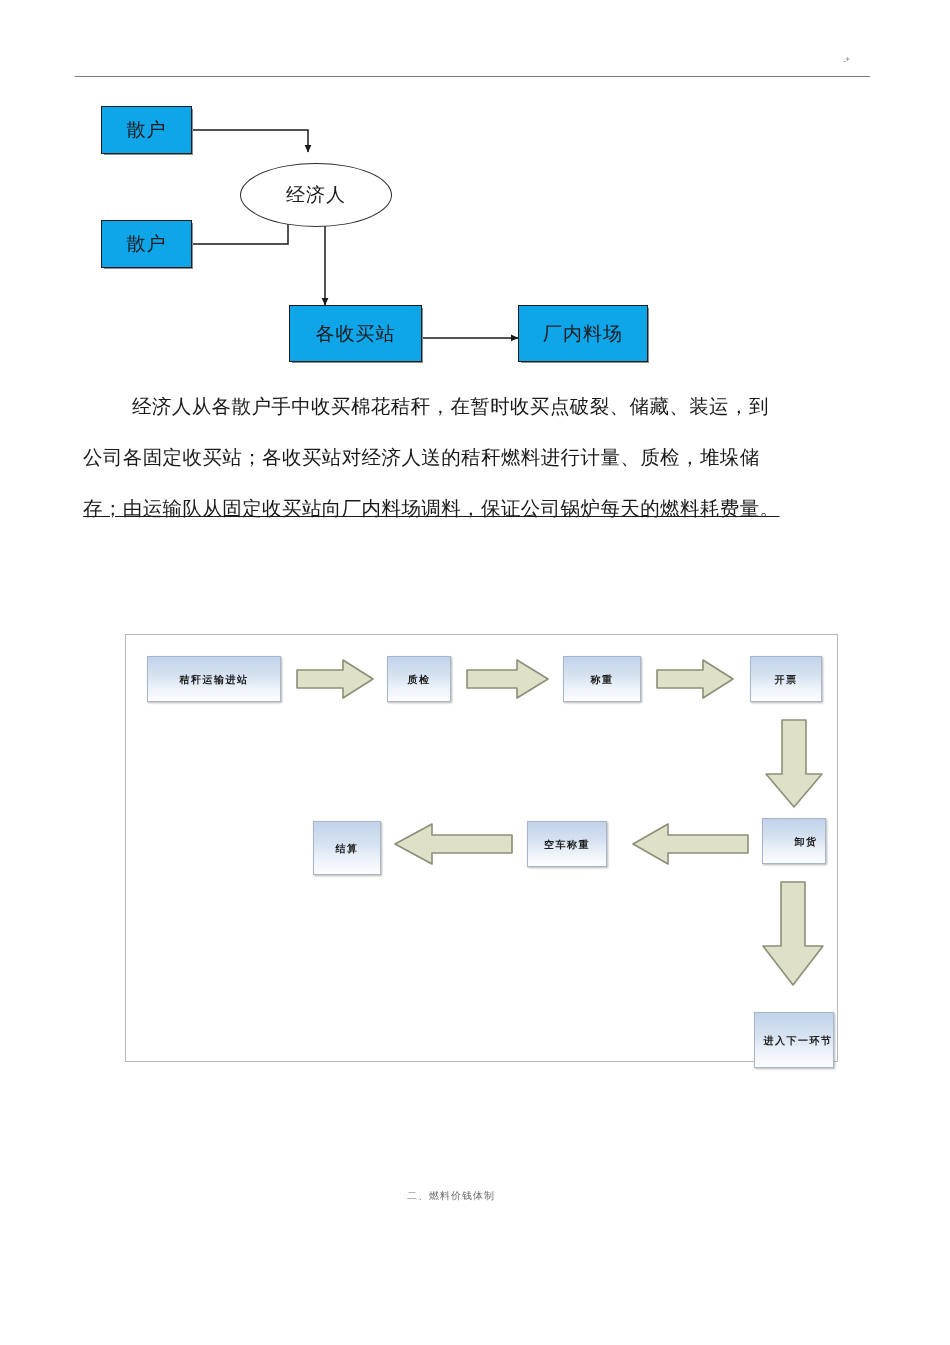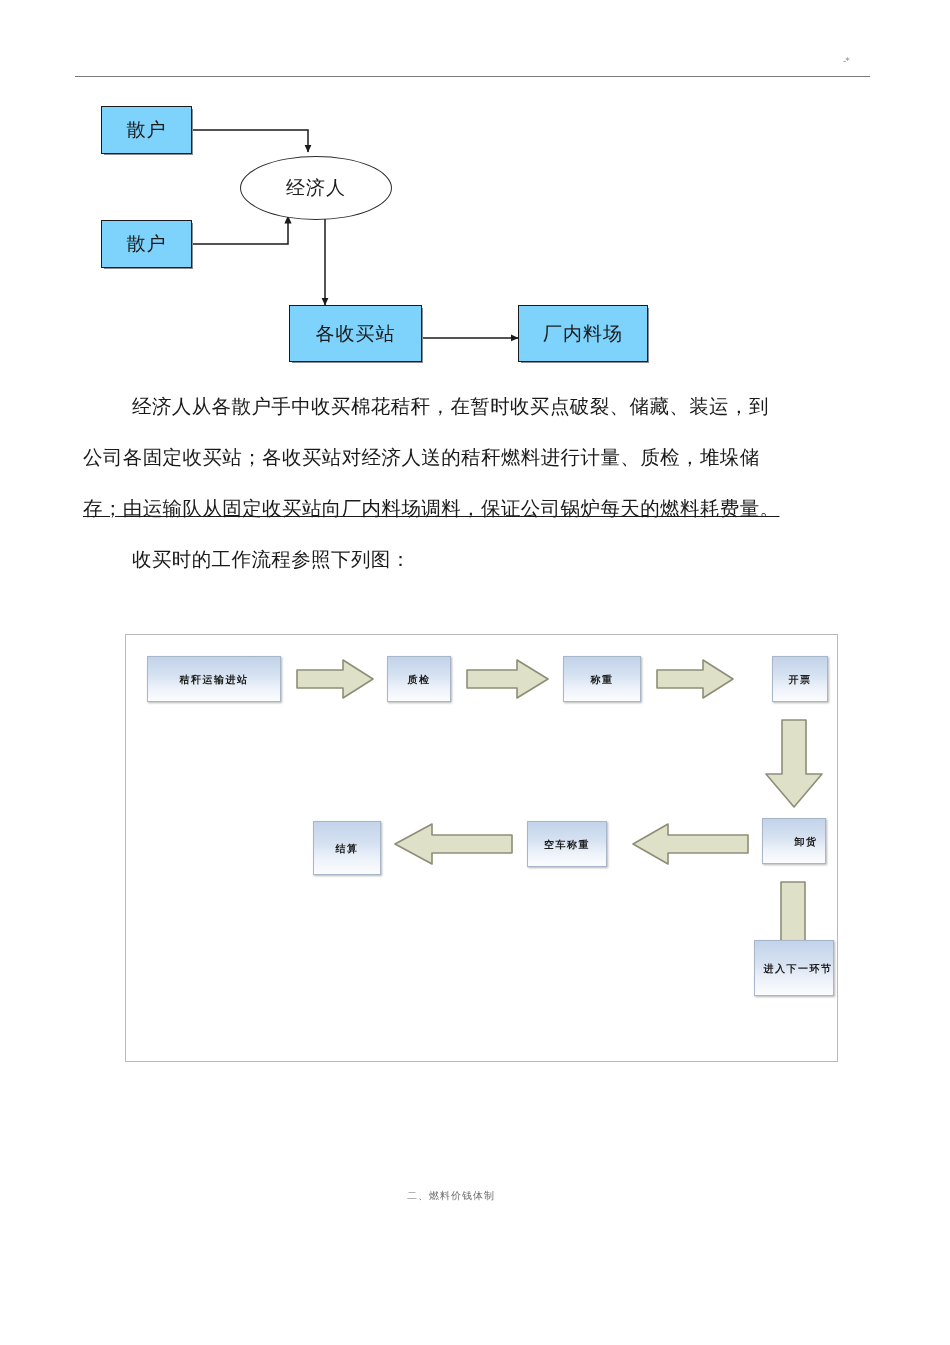--- a/index.html
+++ b/index.html
@@ -43,42 +43,42 @@
   .d1 {
     position: absolute;
     left: 0;
     top: 0;
     width: 950px;
     height: 380px;
   }
   .d1-box {
     position: absolute;
     border: 1.4px solid #1a1a1a;
-    background: #7dd3fc;
+    background: #0ea5e9;
     box-sizing: border-box;
     display: flex;
     align-items: center;
     justify-content: center;
     font-family: "DejaVu Serif", "Liberation Serif", serif;
     font-size: 19px;
     color: #1a1a1a;
     letter-spacing: 1px;
   }
   .d1-box.shadow-b {
     box-shadow: 2px 2px 0 -1px #8c8c8c;
   }
   #d1-box-retail-1 { left: 101px; top: 106px;  width: 91px; height: 48px; }
   #d1-box-retail-2 { left: 101px; top: 220px;  width: 91px; height: 48px; }
   #d1-box-station  { left: 289px; top: 305px;  width: 133px; height: 57px; }
   #d1-box-yard     { left: 518px; top: 305px;  width: 130px; height: 57px; }
 
   .d1-ellipse {
     position: absolute;
     left: 240px;
-    top: 156px;
+    top: 163px;
     width: 152px;
     height: 64px;
     border: 1.6px solid #2b2b2b;
     border-radius: 50%;
     background: #ffffff;
     box-sizing: border-box;
     display: flex;
     align-items: center;
     justify-content: center;
     font-family: "DejaVu Serif", "Liberation Serif", serif;
@@ -132,25 +132,25 @@
     font-weight: bold;
     font-size: 10px;
     color: #1d1d1d;
     letter-spacing: 1.5px;
     line-height: 17px;
     box-shadow: 1px 1px 2px rgba(90,90,90,0.45);
   }
   #d2-box-arrive   { left: 147px; top: 656px; width: 134px; height: 46px; }
   #d2-box-quality  { left: 387px; top: 656px; width: 64px;  height: 46px; }
   #d2-box-weigh    { left: 563px; top: 656px; width: 78px;  height: 46px; }
-  #d2-box-ticket   { left: 772px; top: 656px; width: 56px;  height: 46px; }
+  #d2-box-ticket   { left: 750px; top: 656px; width: 72px;  height: 46px; }
   #d2-box-unload   { left: 762px; top: 818px; width: 64px;  height: 46px; padding-left: 24px; }
   #d2-box-empty    { left: 527px; top: 821px; width: 80px;  height: 46px; }
   #d2-box-settle   { left: 313px; top: 821px; width: 68px;  height: 54px; }
-  #d2-box-next     { left: 754px; top: 940px; width: 80px;  height: 56px; padding-left: 8px; }
+  #d2-box-next     { left: 754px; top: 1012px; width: 80px;  height: 56px; padding-left: 8px; }
 
   .d2-arrow {
     position: absolute;
   }
   #d2-arrow-1 { left: 295px; top: 657px; width: 80px;  height: 44px; }
   #d2-arrow-2 { left: 465px; top: 657px; width: 85px;  height: 44px; }
   #d2-arrow-3 { left: 655px; top: 657px; width: 80px;  height: 44px; }
   #d2-arrow-4 { left: 760px; top: 718px; width: 68px;  height: 92px; }
   #d2-arrow-5 { left: 757px; top: 880px; width: 72px;  height: 108px; }
   #d2-arrow-6 { left: 630px; top: 820px; width: 120px; height: 48px; }
@@ -197,21 +197,20 @@
     <div class="d1-box shadow-b" id="d1-box-retail-1">散户</div>
     <div class="d1-box shadow-b" id="d1-box-retail-2">散户</div>
     <div class="d1-ellipse">经济人</div>
     <div class="d1-box shadow-b" id="d1-box-station">各收买站</div>
     <div class="d1-box shadow-b" id="d1-box-yard">厂内料场</div>
   </div>
 
   <div class="para" id="para-1-l1">经济人从各散户手中收买棉花秸秆，在暂时收买点破裂、储藏、装运，到</div>
   <div class="para" id="para-1-l2">公司各固定收买站；各收买站对经济人送的秸秆燃料进行计量、质检，堆垛储</div>
   <div class="para" id="para-1-l3">存；由运输队从固定收买站向厂内料场调料，保证公司锅炉每天的燃料耗费量。</div>
-  <div class="para" id="para-2">收买时的工作流程参照下列图：</div>
 
   <div class="d2-frame"></div>
 
   <svg class="d2-arrow" id="d2-arrow-1" viewBox="0 0 80 44">
     <path d="M2,13 L48,13 L48,3 L78,22 L48,41 L48,31 L2,31 z" fill="#dfe0c8" stroke="#8e8e78" stroke-width="1.6" stroke-linejoin="round"></path>
   </svg>
   <svg class="d2-arrow" id="d2-arrow-2" viewBox="0 0 85 44">
     <path d="M2,13 L52,13 L52,3 L83,22 L52,41 L52,31 L2,31 z" fill="#dfe0c8" stroke="#8e8e78" stroke-width="1.6" stroke-linejoin="round"></path>
   </svg>
   <svg class="d2-arrow" id="d2-arrow-3" viewBox="0 0 80 44">

